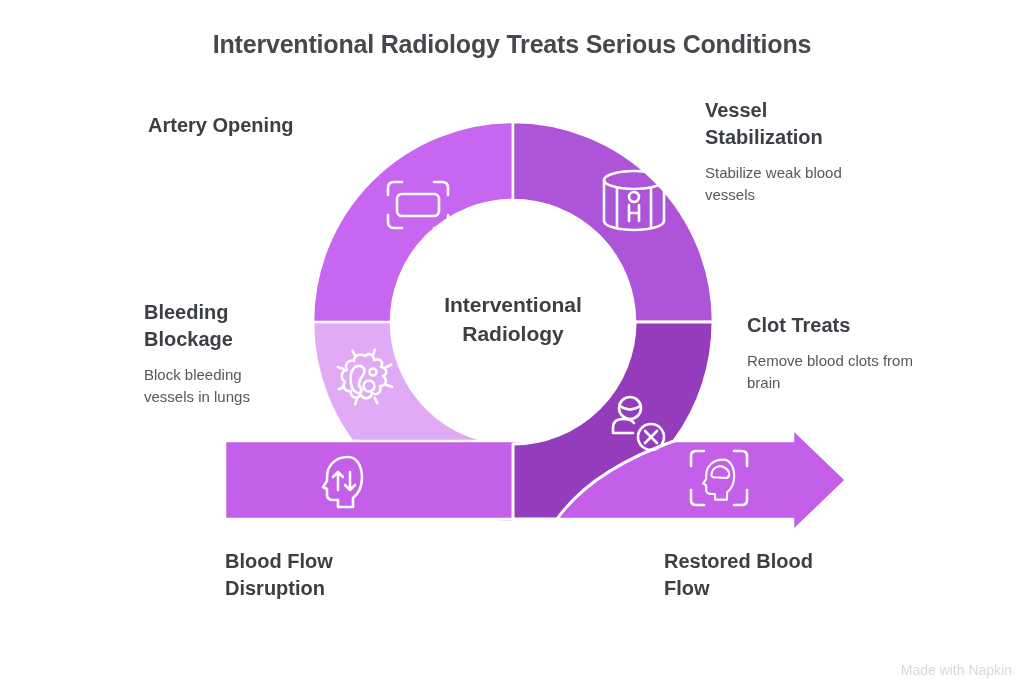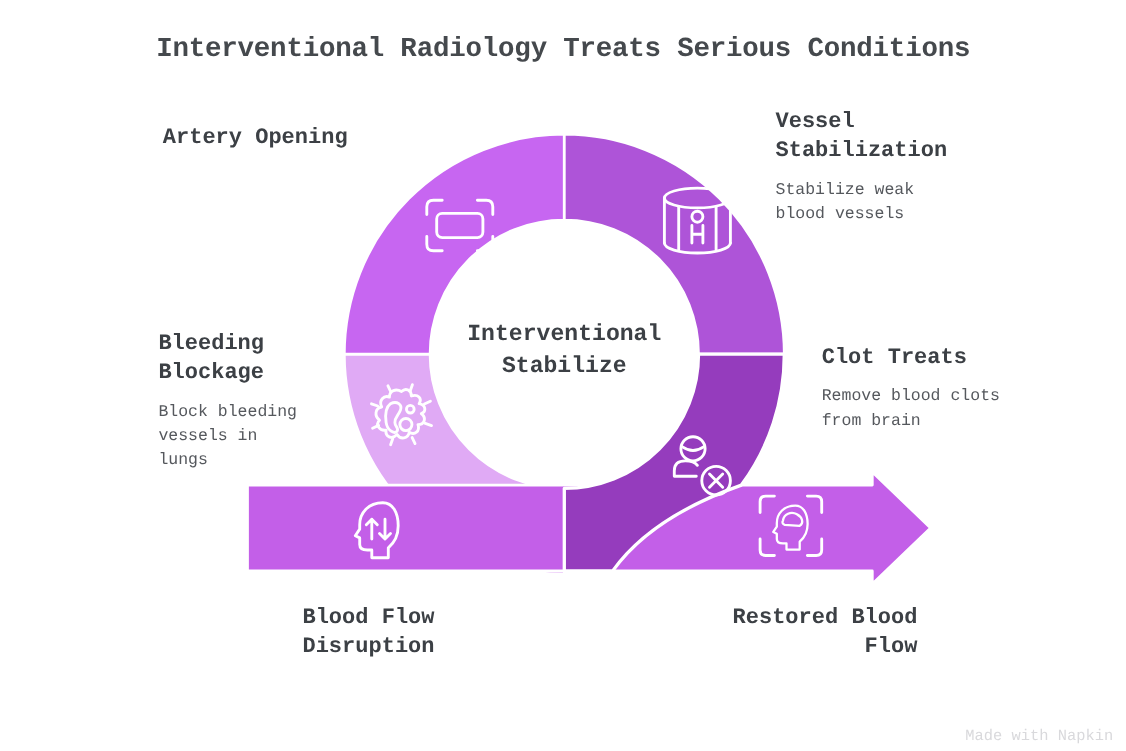--- a/index.html
+++ b/index.html
@@ -1,34 +1,34 @@
 <!DOCTYPE html>
 <html><head>
 <meta charset="utf-8">
 <style>
   html,body{margin:0;padding:0;background:#ffffff;}
   .canvas{
     position:relative;width:1024px;height:683px;background:#ffffff;
-    font-family:Liberation Mono, monospace;overflow:hidden;
+    font-family:Liberation Sans, sans-serif;overflow:hidden;
   }
   .page-title{
     position:absolute;left:0;right:0;top:30px;text-align:center;
     font-size:25px;font-weight:700;color:#45494d;letter-spacing:-0.2px;
   }
   .diagram-svg{position:absolute;left:0;top:0;}
   .section{position:absolute;}
   .section h3{
     margin:0 0 11px 0;font-size:20px;font-weight:700;color:#3c4045;line-height:1.35;
   }
   .section p{
     margin:0;font-size:15px;color:#55585d;line-height:1.45;
   }
   .align-right{}
   .align-left{text-align:left;}
-  .align-center{text-align:right;}
+  .align-center{text-align:left;}
   .sec-artery{left:148px;top:112px;width:175px;}
   .sec-vessel{left:705px;top:97px;width:170px;}
   .sec-bleeding{left:144px;top:299px;width:140px;}
   .sec-clot{left:747px;top:312px;width:175px;}
   .sec-disruption{left:225px;top:548px;width:170px;}
   .sec-restored{left:664px;top:548px;width:170px;}
   .center-label{
     position:absolute;left:413px;top:290px;width:200px;text-align:center;
     font-size:21px;font-weight:700;color:#3c4045;line-height:1.4;
   }
@@ -119,17 +119,17 @@
   </div>
 
   <div class="section sec-disruption align-center">
     <h3>Blood Flow Disruption</h3>
   </div>
 
   <div class="section sec-restored align-center">
     <h3>Restored Blood Flow</h3>
   </div>
 
-  <div class="center-label">Interventional Stabilize</div>
+  <div class="center-label">Interventional Radiology</div>
 
   <div class="watermark">Made with Napkin</div>
 
 </div>
 
 </body></html>

